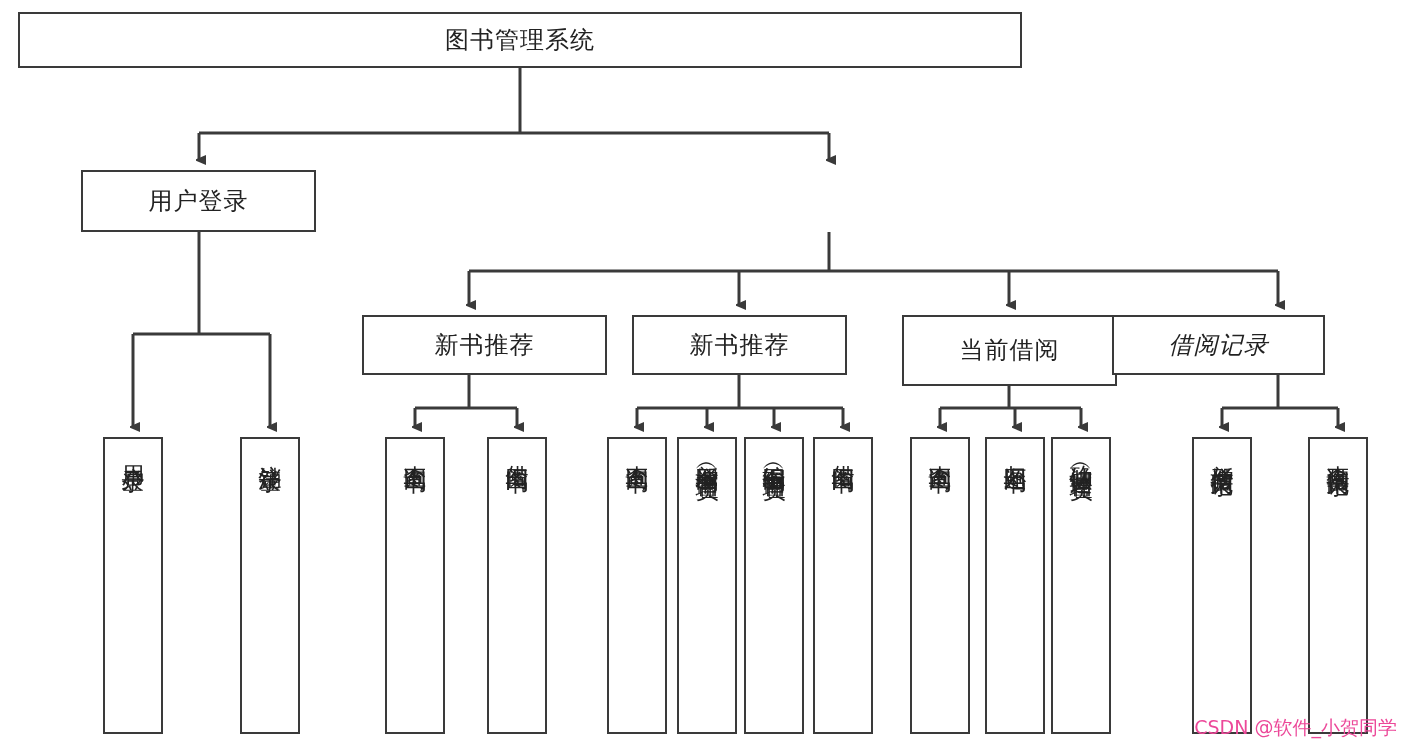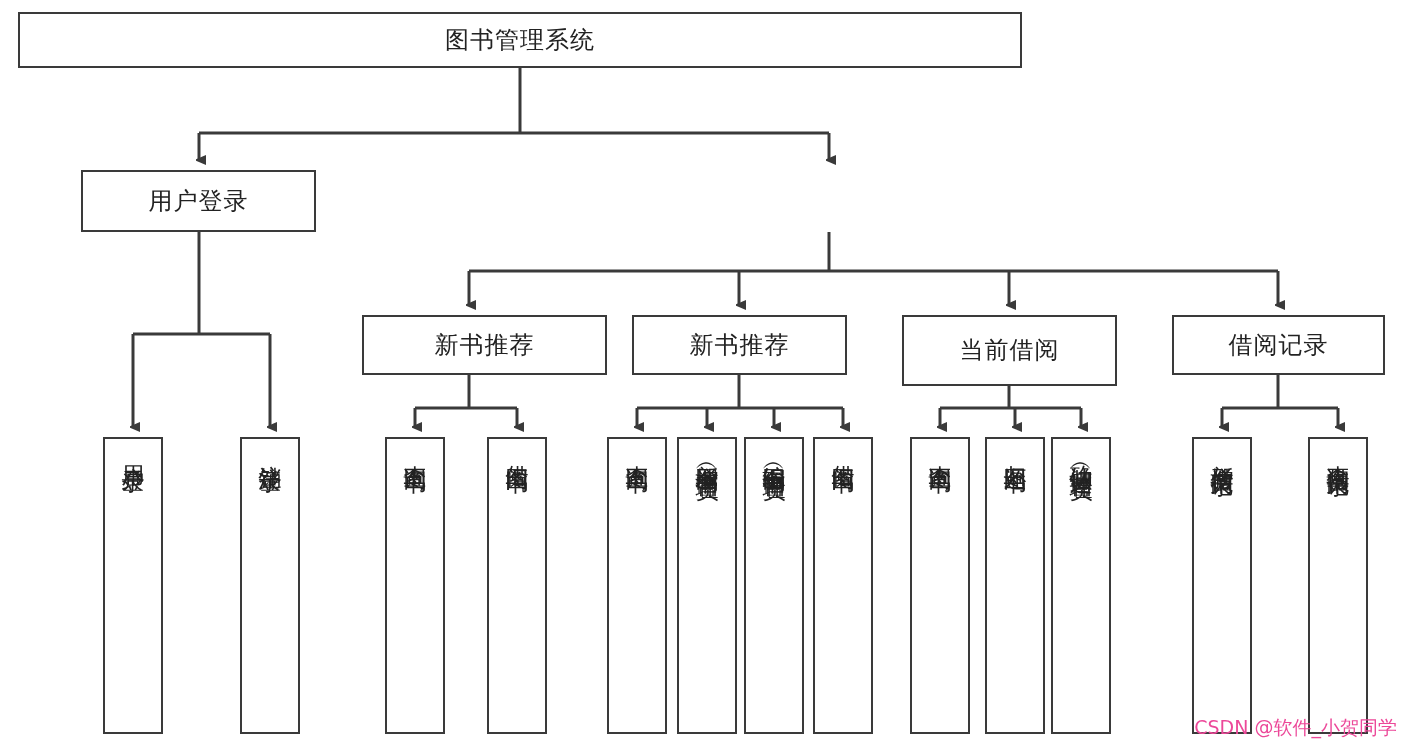--- a/index.html
+++ b/index.html
@@ -130,21 +130,21 @@
 
   <div class="node horizontal" id="node-new-book-recommend" style="left: 362px; top: 315px; width: 245px; height: 60px;">
     <span>新书推荐</span>
   </div>
   <div class="node horizontal" id="node-book-borrow" style="left: 632px; top: 315px; width: 215px; height: 60px;">
     <span>新书推荐</span>
   </div>
   <div class="node horizontal" id="node-current-borrow" style="left: 902px; top: 315px; width: 215px; height: 71px;">
     <span>当前借阅</span>
   </div>
-  <div class="node horizontal" id="node-borrow-record" style="left: 1172px; top: 315px; width: 213px; height: 60px;">
+  <div class="node horizontal" id="node-borrow-record" style="left: 1112px; top: 315px; width: 213px; height: 60px; font-style: italic;">
     <span>借阅记录</span>
   </div>
 
   <div class="node vertical" id="node-leaf-0" style="left: 103px; top: 437px; width: 60px; height: 297px;">
     <span class="vlabel">用户登录</span>
   </div>
   <div class="node vertical" id="node-leaf-1" style="left: 240px; top: 437px; width: 60px; height: 297px;">
     <span class="vlabel">注销登录</span>
   </div>
   <div class="node vertical" id="node-leaf-2" style="left: 385px; top: 437px; width: 60px; height: 297px;">

